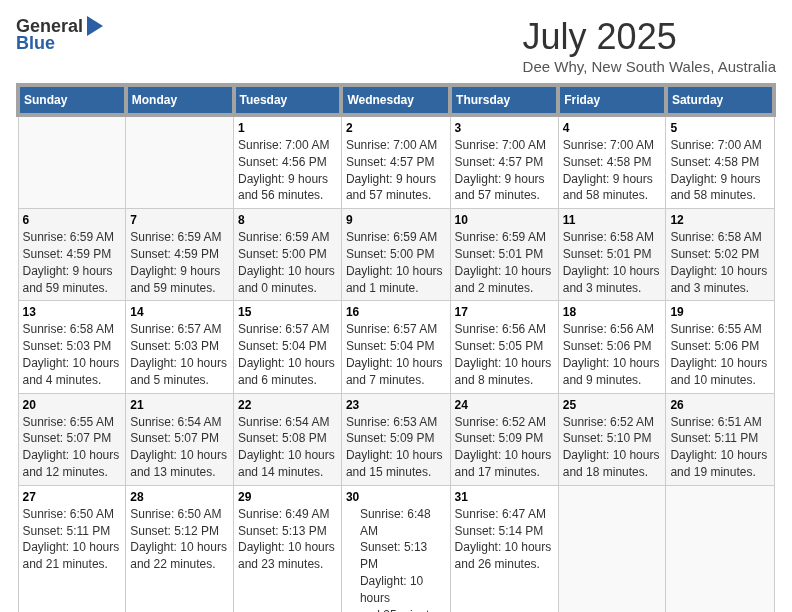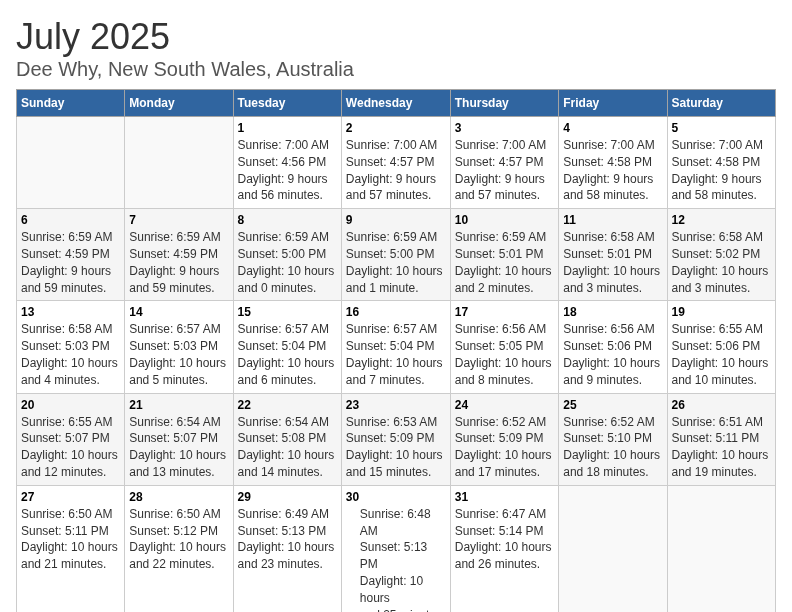--- a/index.html
+++ b/index.html
@@ -47,34 +47,34 @@
     }
     .title-section {
       text-align: left;
     }
     .month-title {
       font-size: 36px;
       color: #333;
       font-weight: normal;
     }
     .location {
-      font-size: 20px;
+      font-size: 15px;
       color: #555;
     }
     .calendar {
       width: 100%;
       border-collapse: collapse;
       font-size: 11px;
     }
     .calendar th {
       background-color: #3065a0;
       color: #fff;
       padding: 6px 4px;
       text-align: left;
-      border: 1px solid #a3a3a3;
+      border: 4px solid #a3a3a3;
       font-size: 12px;
     }
     .calendar td {
       vertical-align: top;
       border: 1px solid #ccc;
       padding: 4px;
       width: 110px;
       height: 90px;
       background: #fff;
     }
@@ -96,20 +96,27 @@
       line-height: 1.4;
     }
     .empty-cell {
       background: #f9f9f9 !important;
     }
   </style>
 </head>
 <body>
 
 <div class="header">
+  <div class="logo">
+    <div class="logo-top">
+      <span class="logo-general">General</span>
+      <div class="logo-arrow"></div>
+    </div>
+    <span class="logo-blue">Blue</span>
+  </div>
   <div class="title-section">
     <div class="month-title">July 2025</div>
     <div class="location">Dee Why, New South Wales, Australia</div>
   </div>
 </div>
 
 <table class="calendar">
   <thead>
     <tr>
     <th>Sunday</th>

